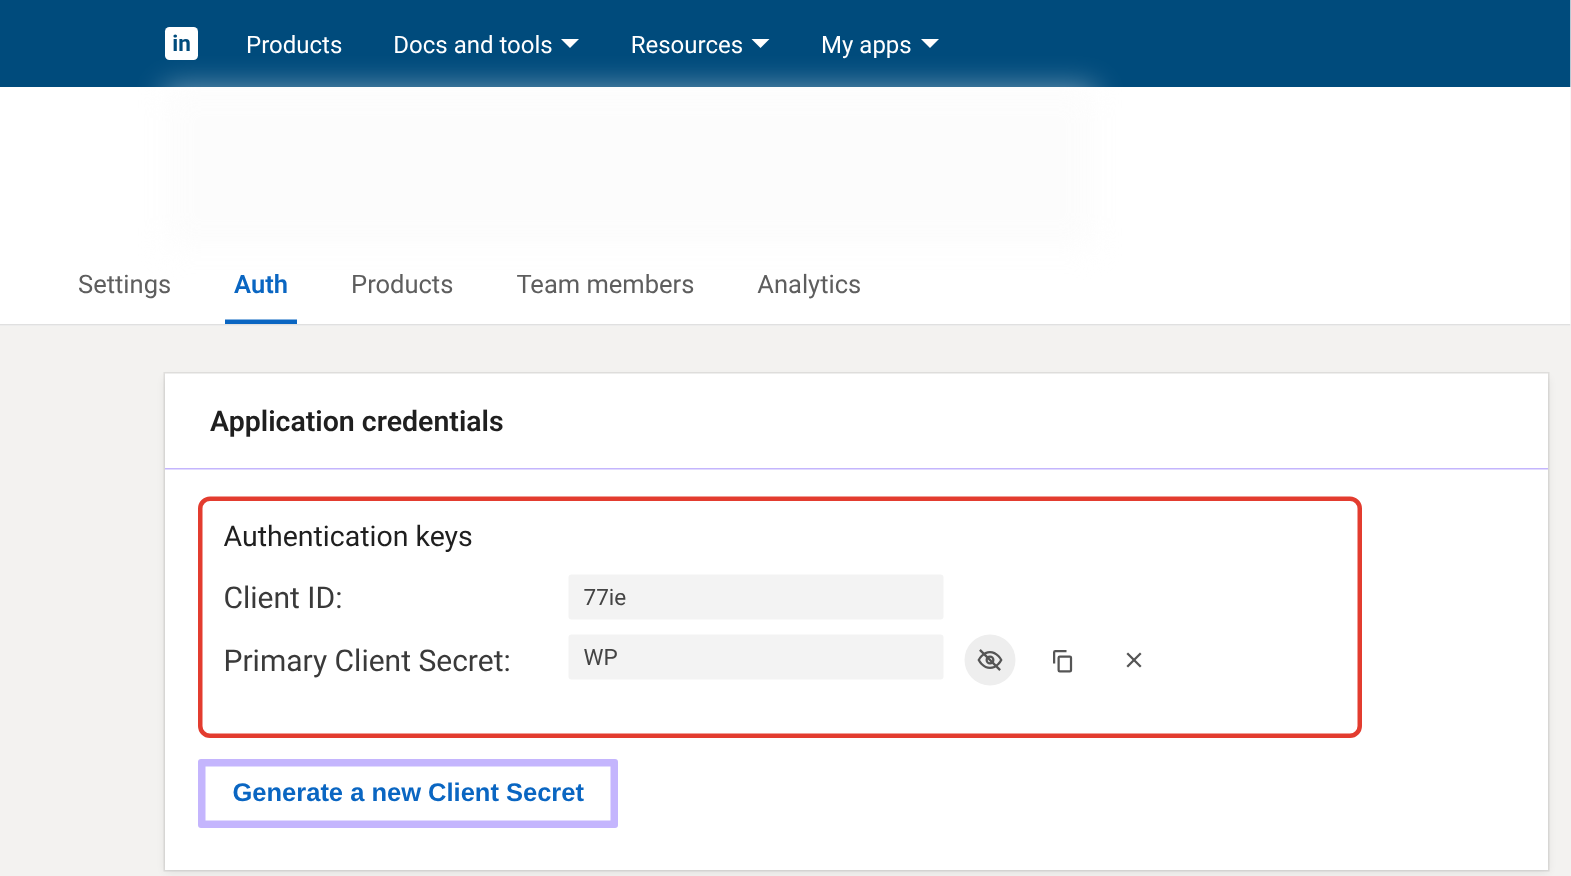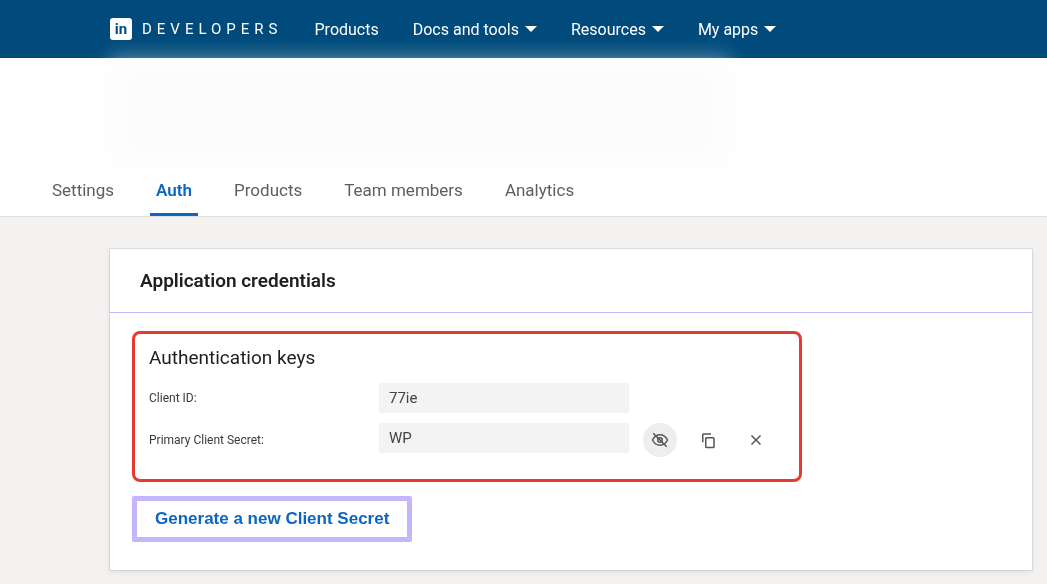--- a/index.html
+++ b/index.html
@@ -20,40 +20,39 @@
     .tabs { display: flex; gap: 42px; padding-left: 52px; border-bottom: 1px solid #e0e0e0; }
     .tab { padding: 14px 0 16px; font-size: 17px; color: #5e5e5e; cursor: pointer; position: relative; }
     .tab.active { color: #0a66c2; font-weight: 600; }
     .tab.active::after { content:''; position:absolute; left:-6px; right:-6px; bottom:0; height:3px; background:#0a66c2; }
     
     .main { padding: 32px 0 40px 110px; }
     .card { width: 922px; background: #fff; box-shadow: 0 0 0 1px rgba(0,0,0,0.08), 0 2px 6px rgba(0,0,0,0.08); }
     .card-header { padding: 20px 30px; border-bottom: 1px solid #c4b5fd; font-size: 19px; font-weight: 600; }
     .card-body { padding: 18px 22px 28px; position: relative; }
     
-    .highlight-box { border: 3px solid #e33c2f; border-radius: 8px; padding: 12px 10px 12px 14px; width: 670px; }
+    .highlight-box { border: 3px solid #e33c2f; border-radius: 8px; padding: 12px 10px 22px 14px; width: 776px; }
     
     .section-title { font-size: 19px; font-weight: 400; margin-bottom: 14px; color: #1f1f1f; }
     .field-row { display: flex; align-items: center; margin-bottom: 10px; }
-    .field-label { width: 230px; font-size: 12px; color: #3a3a3a; }
+    .field-label { width: 230px; font-size: 20px; color: #3a3a3a; }
     .field-value-wrap { display: flex; align-items: flex-start; gap: 14px; }
     .credential-pill { background: #f3f3f3; height: 30px; padding: 5px 10px; font-size: 15px; color: #444; width: 250px; border-radius: 2px; display:flex; align-items:center; }
     .icon-btn { width: 34px; height: 34px; display: flex; align-items: center; justify-content: center; cursor: pointer; color: #555; }
     .icon-btn.circle { background: #eee; border-radius: 50%; }
     .icon-btn svg { width: 18px; height: 18px; }
     
     .generate-btn { margin-top: 14px; border: 5px solid #c4b5fd; color: #0a66c2; background: #fff; font-size: 17px; font-weight: 600; padding: 8px 18px; cursor: pointer; border-radius: 2px; }
   </style>
 </head>
 <body>
 
 <div class="topnav">
   <div class="brand">
     <div class="brand-icon">in</div>
-    <div class="brand-text">DEVELOPERS</div>
   </div>
   <div class="nav-items">
     <div class="nav-item">
       <span>Products</span>
     </div>
     <div class="nav-item">
       <span>Docs and tools</span>
       <span class="caret"></span>
     </div>
     <div class="nav-item">

